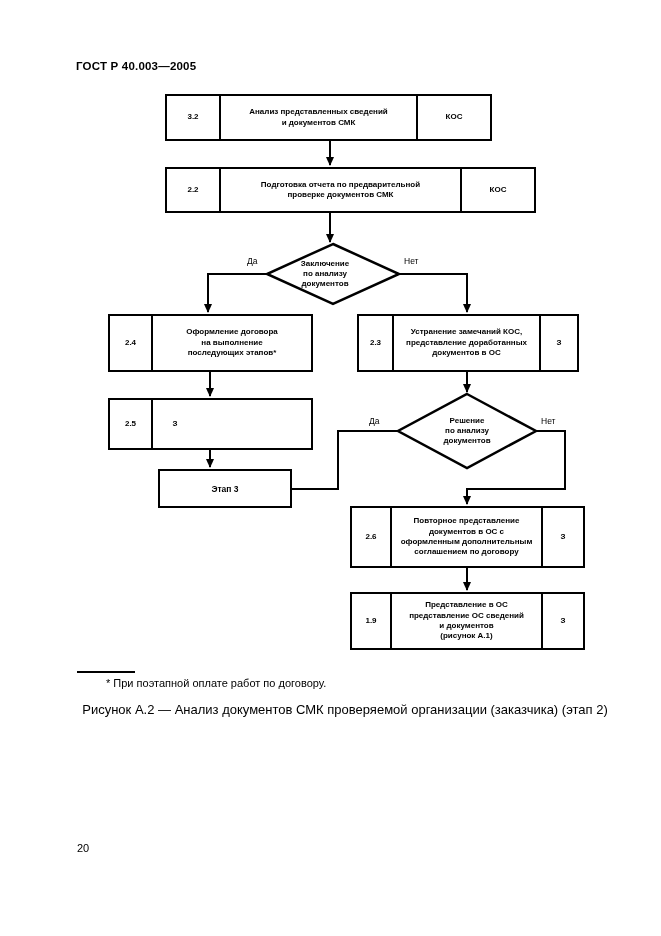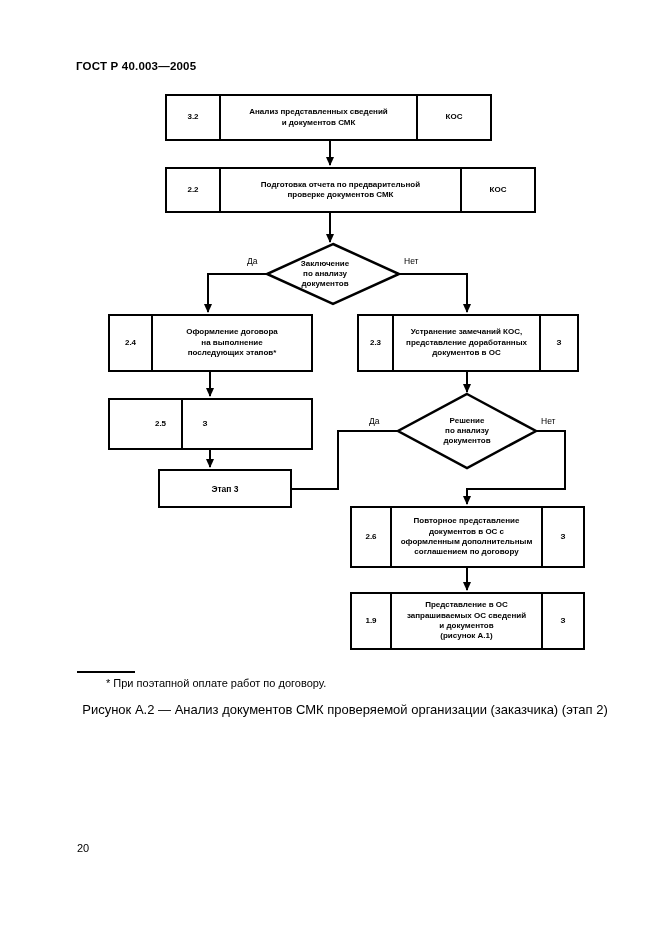--- a/index.html
+++ b/index.html
@@ -97,38 +97,38 @@
   </div>
 
   <div class="pbox" style="left:357px; top:314px; width:222px; height:58px;">
     <div class="cell" style="width:33px">2.3</div>
     <div class="cell txt">Устранение замечаний КОС,
 представление доработанных
 документов в ОС</div>
     <div class="cell" style="width:38px">З</div>
   </div>
 
-  <div class="pbox" style="left:108px; top:398px; width:205px; height:52px;padding-left:30px;">
+  <div class="pbox" style="left:108px; top:398px; width:205px; height:52px;">
     <div class="cell" style="width:41px">2.5</div>
     <div class="cell" style="width:46px">З</div>
   </div>
 
   <div class="pbox" style="left:350px; top:506px; width:235px; height:62px;">
     <div class="cell" style="width:38px">2.6</div>
     <div class="cell txt">Повторное представление
 документов в ОС с
 оформленным дополнительным
 соглашением по договору</div>
     <div class="cell" style="width:42px">З</div>
   </div>
 
   <div class="pbox" style="left:350px; top:592px; width:235px; height:58px;">
     <div class="cell" style="width:38px">1.9</div>
     <div class="cell txt">Представление в ОС
-запрашиваемых ОС сведений
+представление ОС сведений
 и документов
 (рисунок А.1)</div>
     <div class="cell" style="width:42px">З</div>
   </div>
 
   <div class="stage-box" style="left:141px; top:469px; width:134px; height:39px;">Этап 3</div>
 
   <div class="dtext" style="left:285px; top:259px; width:80px;">Заключение
 по анализу
 документов</div>

